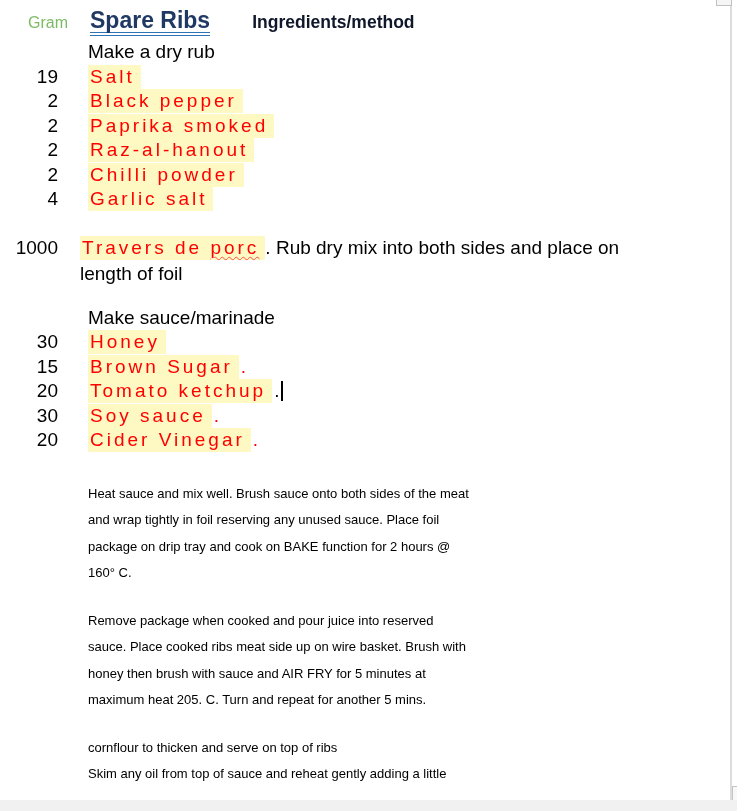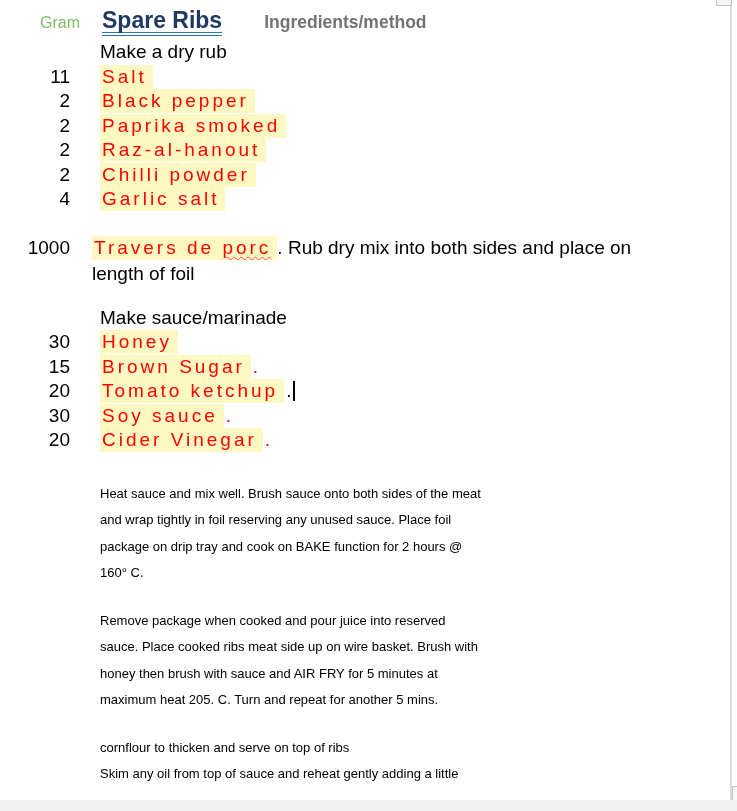--- a/index.html
+++ b/index.html
@@ -9,33 +9,32 @@
     font-family: "Liberation Sans", sans-serif;
     color: #000000;
     overflow: hidden;
     position: relative;
   }
   .page {
     position: absolute; left: 0; top: 0;
     width: 731px; height: 800px;
     padding-top: 8px;
     box-sizing: border-box;
-    padding-left: 12px;
   }
   
   .hdr { display: flex; align-items: baseline; height: 32px; }
   .gram { margin-left: 28px; font-size: 16px; color: #7CBB63; }
   .title {
     margin-left: 22px;
     font-size: 23px; font-weight: bold; color: #1F3864;
     display: inline-block;
     border-bottom: 4px double #2E74B5;
     line-height: 1.05;
   }
-  .sect { margin-left: 42px; font-size: 17.5px; font-weight: bold; color: #737373; }
+  .sect { margin-left: 42px; font-size: 17.5px; font-weight: bold; color: #0f172a; }
 
   .plain-line { margin-left: 88px; font-size: 19px; line-height: 24.5px; }
 
   
   .row { display: flex; font-size: 19px; line-height: 24.5px; }
   .num { width: 58px; text-align: right; flex: none; }
   .ing { margin-left: 30px; }
   .hl {
     background: #fef9c3;
     color: #FF0000;
@@ -99,21 +98,21 @@
   <div class="hdr">
     <span class="gram">Gram</span>
     <span class="title">Spare Ribs</span>
     <span class="sect">Ingredients/method</span>
   </div>
 
   <div class="plain-line">Make a dry rub</div>
 
   <div id="rub-rows">
       <div class="row">
-        <span class="num">11</span>
+        <span class="num">19</span>
         <span class="ing"><span class="hl">Salt</span></span>
       </div>
       <div class="row">
         <span class="num">2</span>
         <span class="ing"><span class="hl">Black pepper</span></span>
       </div>
       <div class="row">
         <span class="num">2</span>
         <span class="ing"><span class="hl">Paprika smoked</span></span>
       </div>

